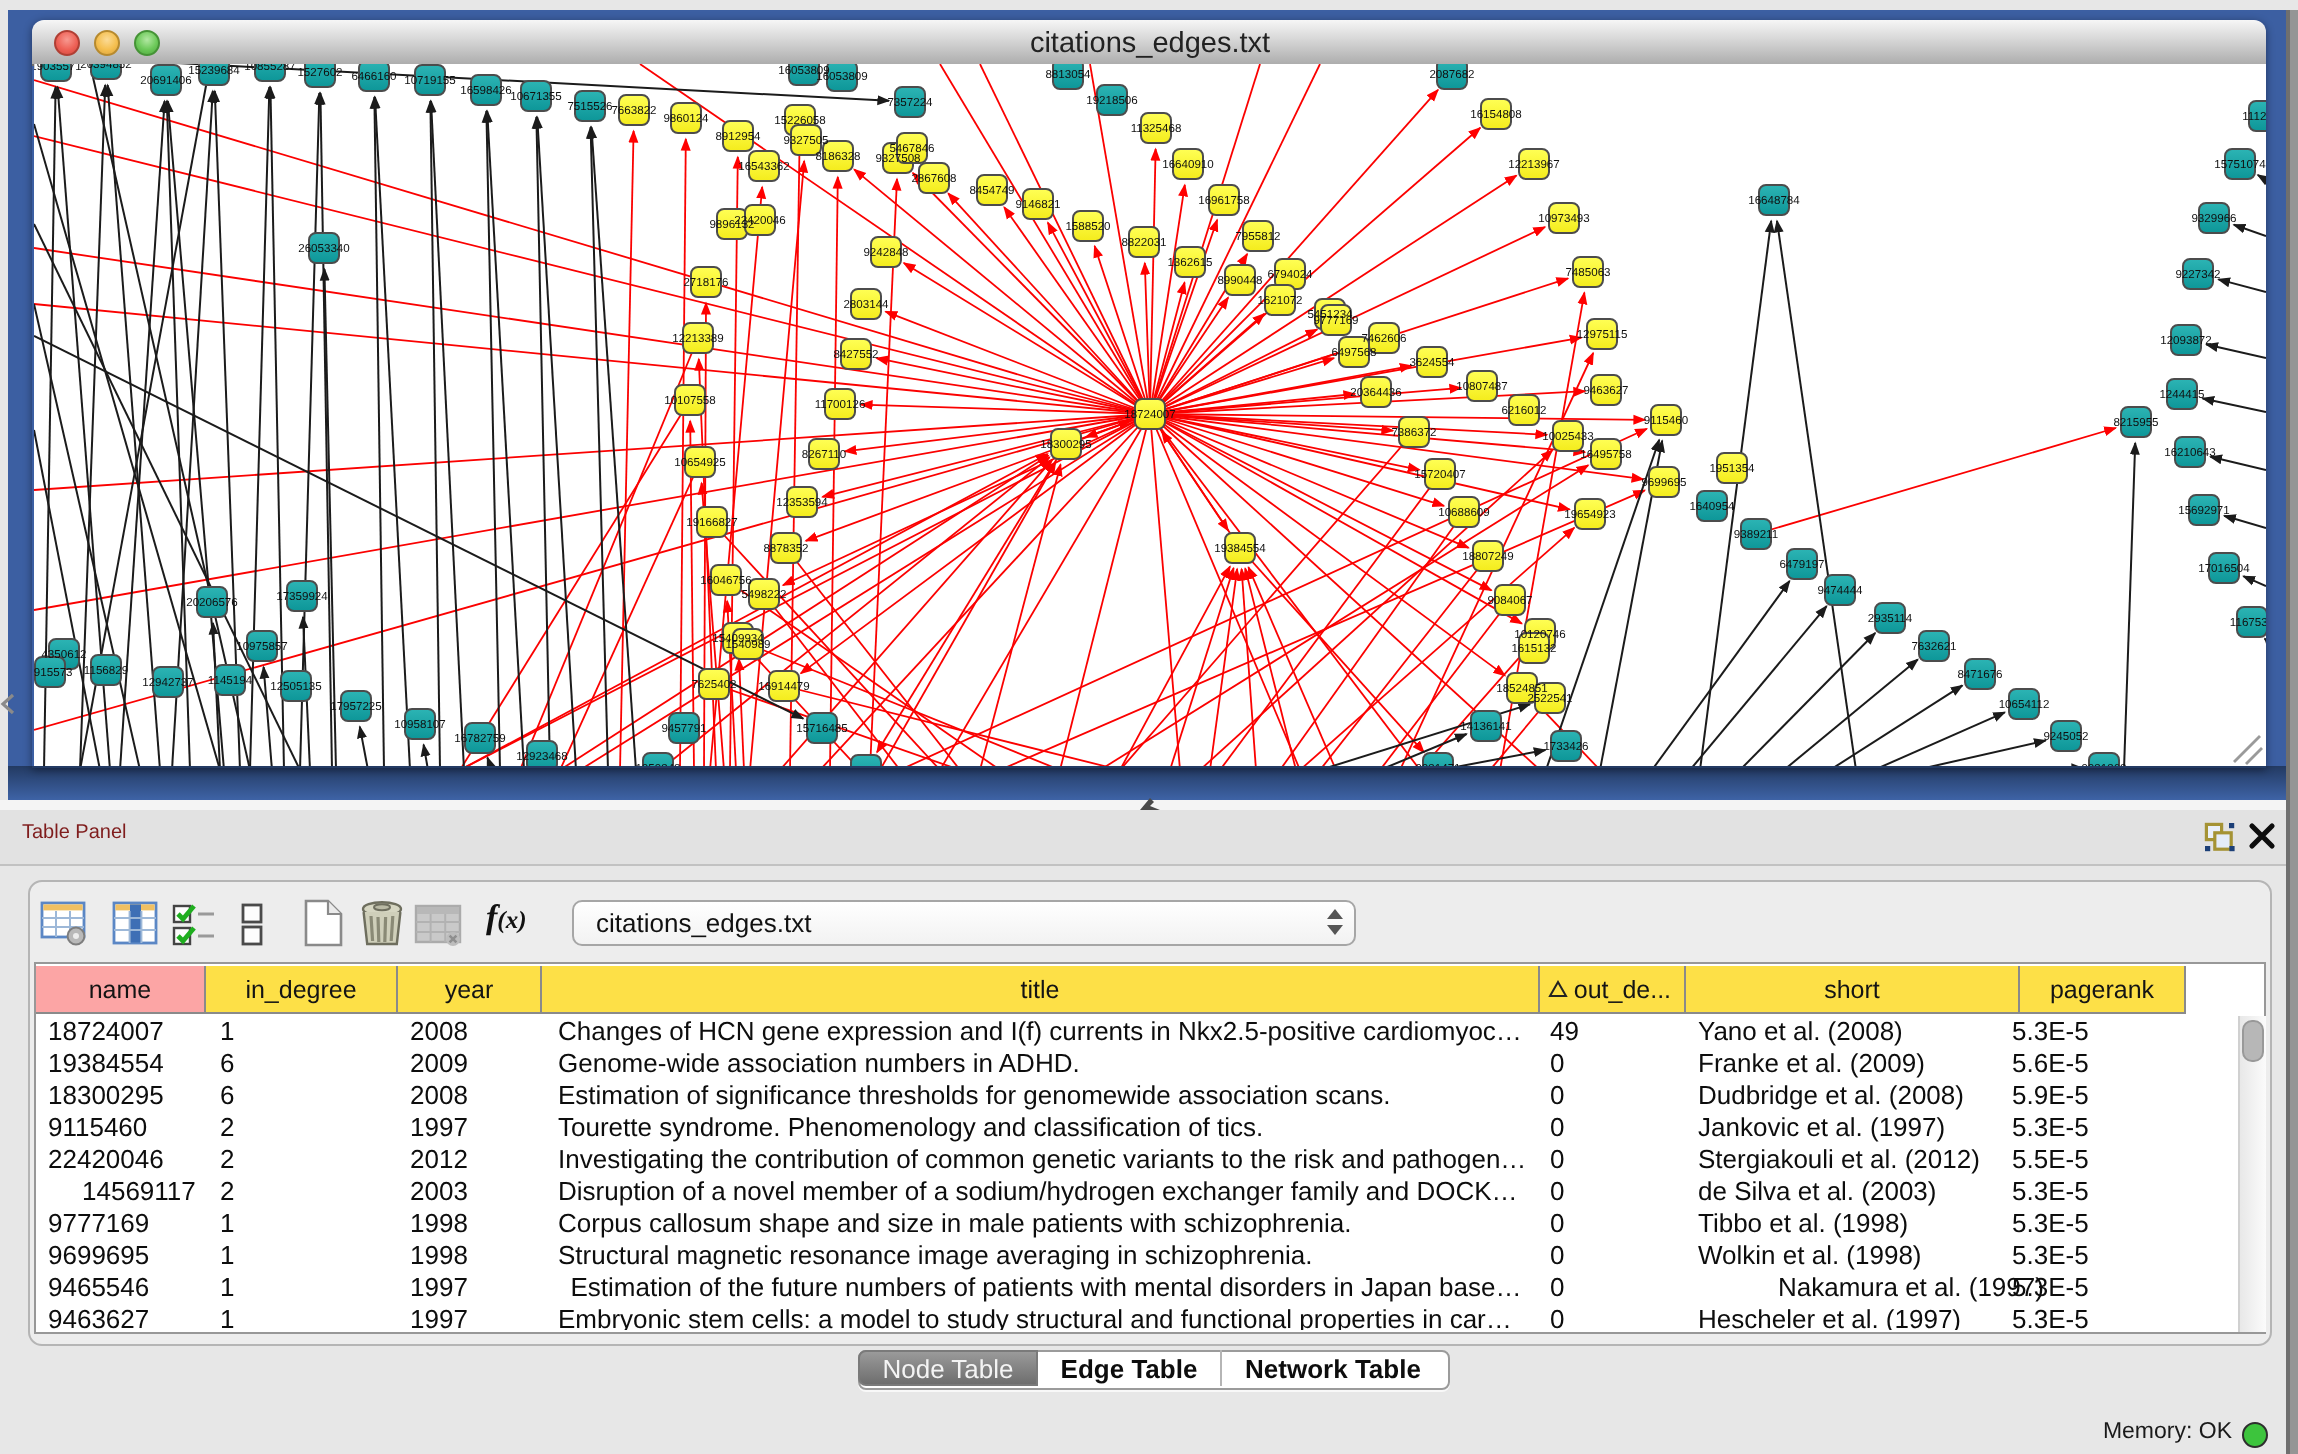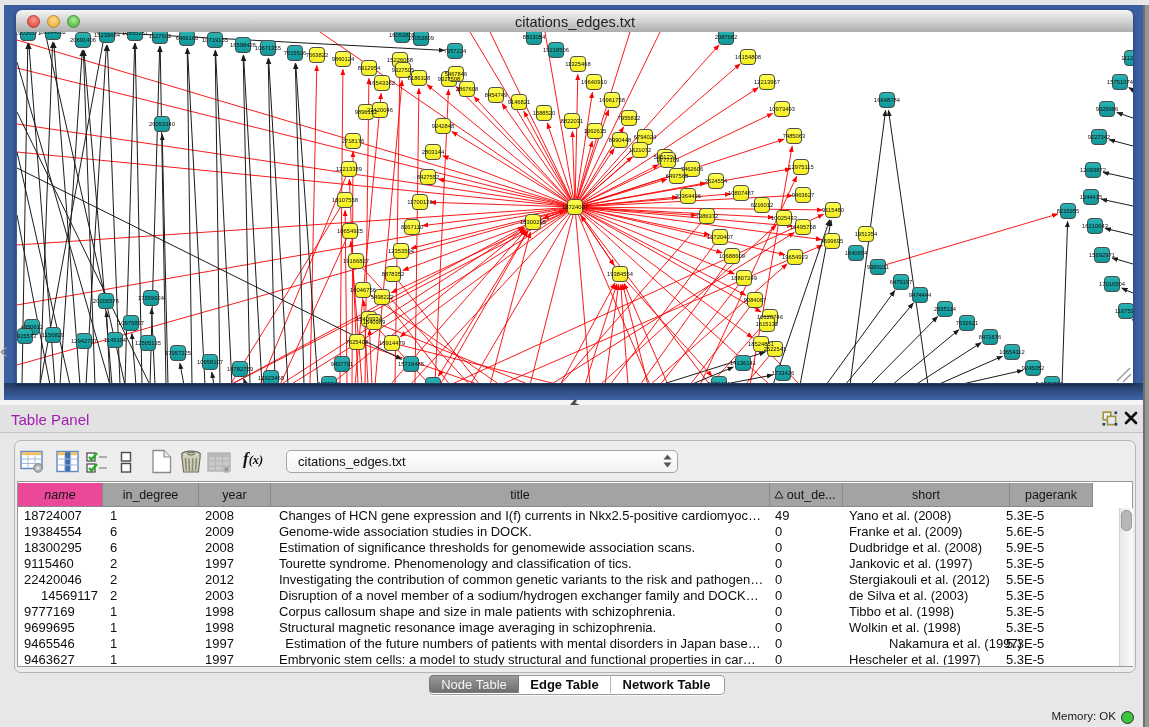--- a/index.html
+++ b/index.html
@@ -514,21 +514,21 @@
         <line x1="1117" y1="381" x2="1130" y2="368"></line>
         <line x1="1123" y1="382" x2="1131" y2="374"></line>
       </g>
     </svg>
 
   <div class="abs" style="left:0;top:400px;width:1143px;height:5px;background:#f4f4f4;"></div>
   <svg class="abs" style="left:569px;top:398px;" width="14" height="8">
       <path d="M1,7 L6,1 L8,3 L6,5 L11,7 z" fill="#4a4a4a"></path>
     </svg>
   <div class="abs" style="left:0;top:405px;width:1143px;height:27px;background:#e2e2e2;border-bottom:1px solid #c2c2c2;"></div>
-  <div class="abs" style="left:11px;top:411px;font-size:15px;color:#a21caf;">Table Panel</div>
+  <div class="abs" style="left:11px;top:411px;font-size:10px;color:#7f1d1d;">Table Panel</div>
   <svg class="abs" style="left:1102px;top:411px;" width="17" height="15">
     <rect x="1.2" y="1.2" width="7.6" height="7.6" fill="#eaf0fa" stroke="#a59335" stroke-width="1.6"></rect>
     <rect x="5.4" y="5.4" width="8.2" height="8.2" fill="#e4ecf9" stroke="#a59335" stroke-width="1.6"></rect>
     <rect x="12.5" y="0.5" width="2.6" height="2.6" fill="#1c3f77"></rect>
     <rect x="0.5" y="12" width="2.6" height="2.6" fill="#1c3f77"></rect>
     <rect x="12.7" y="12" width="2.6" height="2.6" fill="#1c3f77"></rect>
   </svg>
   <svg class="abs" style="left:1124px;top:411px;" width="14" height="14">
       <path d="M2,2 L12,12 M12,2 L2,12" stroke="#0d0d0d" stroke-width="2.6" stroke-linecap="round"></path>
     </svg>
@@ -580,45 +580,45 @@
 
   <div class="abs" style="left:286px;top:450px;width:390px;height:21px;background:linear-gradient(#ffffff,#f2f2f2);border:1px solid #a6a6a6;border-radius:5px;"></div>
   <div class="abs" style="left:298px;top:454px;font-size:13px;color:#111;">citations_edges.txt</div>
   <svg class="abs" style="left:662px;top:453px;" width="12" height="16">
     <path d="M5.5,1.5 L9.5,6.5 H1.5 z" fill="#555"></path>
       <path d="M5.5,14.5 L1.5,9.5 H9.5 z" fill="#555"></path>
   </svg>
 
   <div class="abs" style="left:17px;top:481px;width:1116px;height:186px;background:#ffffff;border:1px solid #989898;box-sizing:border-box;"></div>
   <style>
-  .hc{position:absolute;top:483px;height:24px;line-height:24px;font-size:12.5px;color:#141414;text-align:center;border-right:1px solid #8a8a8a;border-bottom:1px solid #8a8a8a;background:#a3a3a3;box-sizing:border-box;}
+  .hc{position:absolute;top:483px;height:24px;line-height:24px;font-size:12.5px;color:#141414;text-align:center;border-right:1px solid #8a8a8a;border-bottom:1px solid #8a8a8a;background:#fde047;box-sizing:border-box;}
   .cell{position:absolute;font-size:13px;color:#0d0d0d;white-space:nowrap;overflow:hidden;}
   </style>
-  <div class="hc" style="left:18px;width:85px;background:#ec4899;font-style:italic;">name</div>
+  <div class="hc" style="left:18px;width:85px;background:#fca5a5;">name</div>
   <div class="hc" style="left:103px;width:96px;">in_degree</div>
   <div class="hc" style="left:199px;width:72px;">year</div>
   <div class="hc" style="left:271px;width:499px;">title</div>
   <div class="hc" style="left:770px;width:73px;">&nbsp;&nbsp;&nbsp;out_de...</div>
   <svg class="abs" style="left:774px;top:490px;" width="10" height="9">
       <path d="M5,1 L9,8 H1 z" fill="none" stroke="#222" stroke-width="1"></path>
     </svg>
   <div class="hc" style="left:843px;width:167px;">short</div>
   <div class="hc" style="left:1010px;width:83px;">pagerank</div>
 
   <div class="cell" style="left:24px;top:508px;width:75px;height:16px;line-height:16px;">18724007</div>
     <div class="cell" style="left:110px;top:508px;width:85px;height:16px;line-height:16px;">1</div>
     <div class="cell" style="left:205px;top:508px;width:62px;height:16px;line-height:16px;">2008</div>
     <div class="cell" style="left:279px;top:508px;width:488px;height:16px;line-height:16px;">Changes of HCN gene expression and I(f) currents in Nkx2.5-positive cardiomyoc…</div>
     <div class="cell" style="left:775px;top:508px;width:60px;height:16px;line-height:16px;">49</div>
     <div class="cell" style="left:849px;top:508px;width:158px;height:16px;line-height:16px;">Yano et al. (2008)</div>
     <div class="cell" style="left:1006px;top:508px;width:86px;height:16px;line-height:16px;">5.3E-5</div>
     <div class="cell" style="left:24px;top:524px;width:75px;height:16px;line-height:16px;">19384554</div>
     <div class="cell" style="left:110px;top:524px;width:85px;height:16px;line-height:16px;">6</div>
     <div class="cell" style="left:205px;top:524px;width:62px;height:16px;line-height:16px;">2009</div>
-    <div class="cell" style="left:279px;top:524px;width:488px;height:16px;line-height:16px;">Genome-wide association studies in DOCK.</div>
+    <div class="cell" style="left:279px;top:524px;width:488px;height:16px;line-height:16px;">Genome-wide association numbers in ADHD.</div>
     <div class="cell" style="left:775px;top:524px;width:60px;height:16px;line-height:16px;">0</div>
     <div class="cell" style="left:849px;top:524px;width:158px;height:16px;line-height:16px;">Franke et al. (2009)</div>
     <div class="cell" style="left:1006px;top:524px;width:86px;height:16px;line-height:16px;">5.6E-5</div>
     <div class="cell" style="left:24px;top:540px;width:75px;height:16px;line-height:16px;">18300295</div>
     <div class="cell" style="left:110px;top:540px;width:85px;height:16px;line-height:16px;">6</div>
     <div class="cell" style="left:205px;top:540px;width:62px;height:16px;line-height:16px;">2008</div>
     <div class="cell" style="left:279px;top:540px;width:488px;height:16px;line-height:16px;">Estimation of significance thresholds for genomewide association scans.</div>
     <div class="cell" style="left:775px;top:540px;width:60px;height:16px;line-height:16px;">0</div>
     <div class="cell" style="left:849px;top:540px;width:158px;height:16px;line-height:16px;">Dudbridge et al. (2008)</div>
     <div class="cell" style="left:1006px;top:540px;width:86px;height:16px;line-height:16px;">5.9E-5</div>

